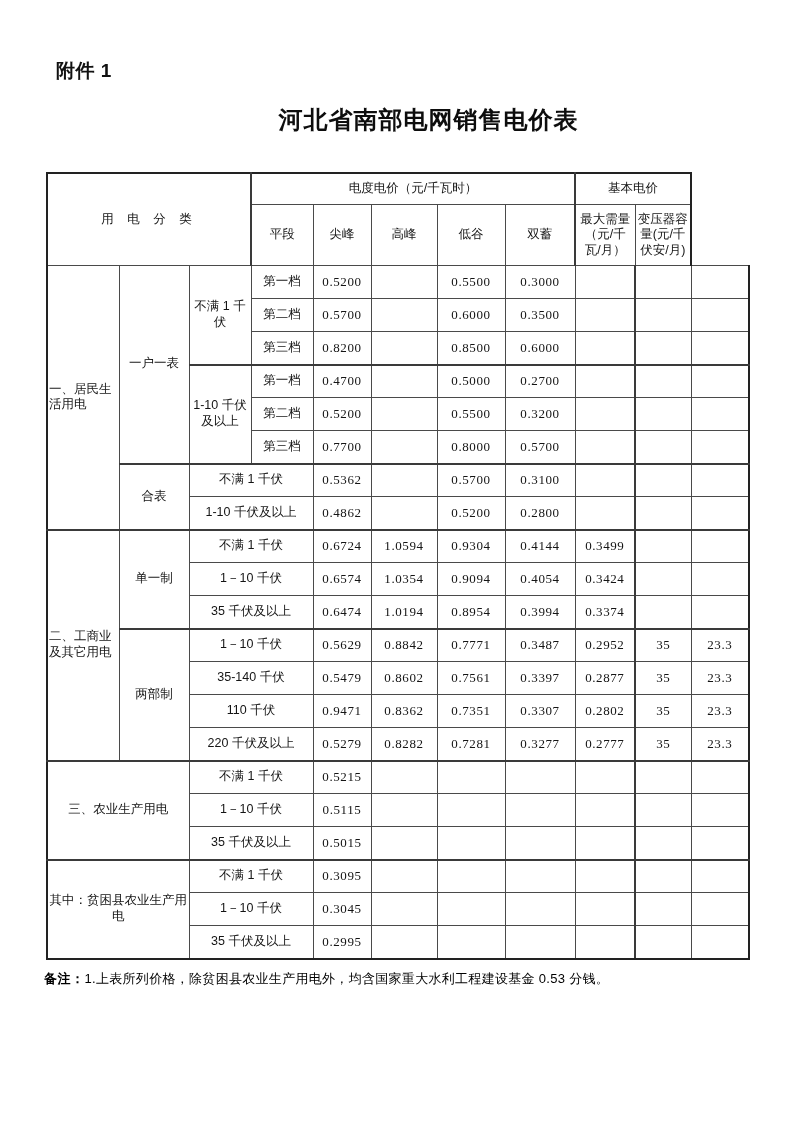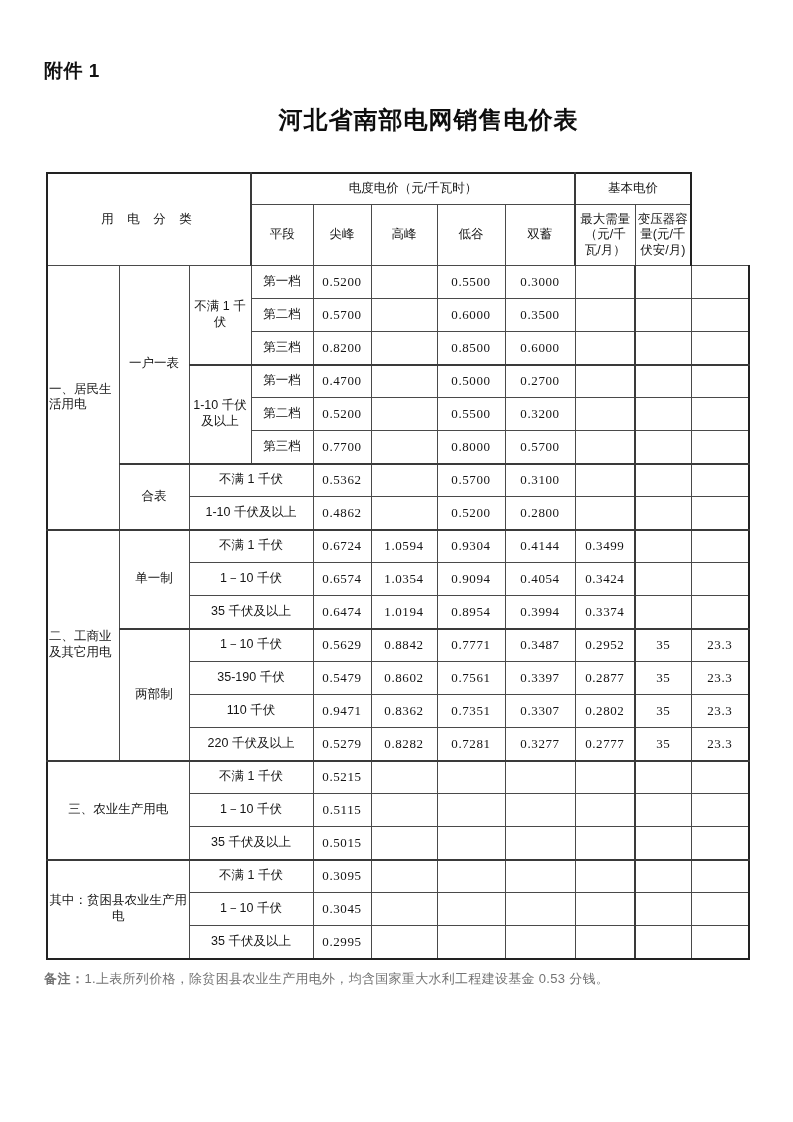--- a/index.html
+++ b/index.html
@@ -18,21 +18,21 @@
   .page {
     position: absolute;
     left: 0; top: 0;
     width: 793px;
     height: 1122px;
     background: #fff;
   }
   
   .attach-label {
     position: absolute;
-    left: 44px;
+    left: 56px;
     top: 58px;
     font-family: "Liberation Sans", "DejaVu Sans", sans-serif;
     font-size: 19px;
     font-weight: 700;
     letter-spacing: 0.5px;
     color: #111;
   }
   
   .doc-title {
     position: absolute;
@@ -103,21 +103,21 @@
   .r-med   { height: 33px; }
   
   .notes {
     position: absolute;
     left: 44px;
     top: 968px;
     width: 712px;
     font-family: "Liberation Sans", "DejaVu Sans", sans-serif;
     font-size: 13px;
     line-height: 1.62;
-    color: #737373;
+    color: #000000;
   }
   .notes .note-line { white-space: normal; }
   .notes .lbl {
     font-weight: 700;
     letter-spacing: 0.5px;
   }
   .notes .indent { display: inline-block; width: 26px; }
   .n-num { letter-spacing: 0.3px; }
 </style>
 </head>
@@ -288,21 +288,21 @@
           <td colspan="2" class="cat-cell">1－10 千伏</td>
           <td class="num">0.5629</td>
           <td class="num">0.8842</td>
           <td class="num">0.7771</td>
           <td class="num">0.3487</td>
           <td class="num grp-right">0.2952</td>
           <td class="num">35</td>
           <td class="num outer-right">23.3</td>
         </tr>
         <tr class="r-med">
-          <td colspan="2" class="cat-cell">35-190 千伏</td>
+          <td colspan="2" class="cat-cell">35-140 千伏</td>
           <td class="num">0.5479</td>
           <td class="num">0.8602</td>
           <td class="num">0.7561</td>
           <td class="num">0.3397</td>
           <td class="num grp-right">0.2877</td>
           <td class="num">35</td>
           <td class="num outer-right">23.3</td>
         </tr>
         <tr class="r-med">
           <td colspan="2" class="cat-cell">110 千伏</td>

